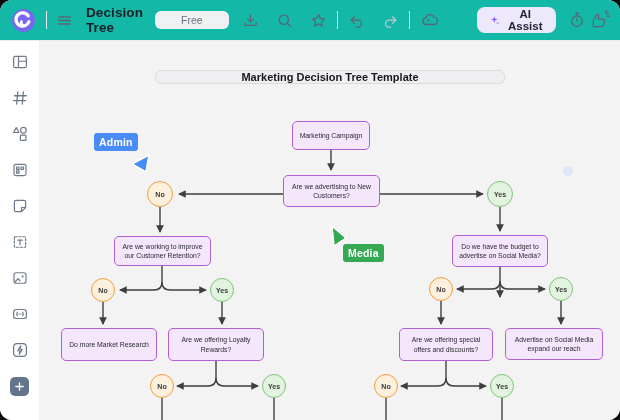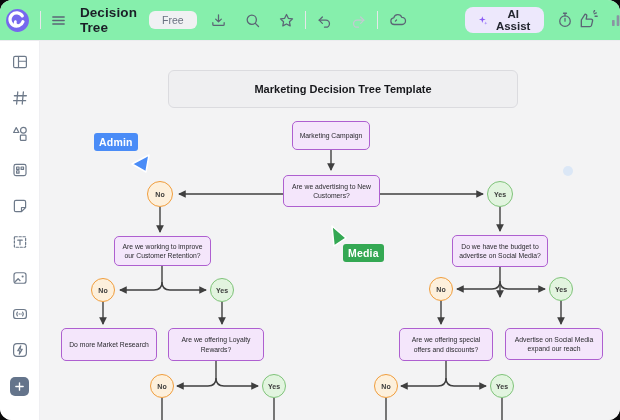--- a/index.html
+++ b/index.html
@@ -1,35 +1,35 @@
 <!DOCTYPE html>
 <html><head>
 <meta charset="utf-8">
 <style>
   html,body{margin:0;padding:0;}
   body{background:#0a0a0b;font-family:"Liberation Sans",sans-serif;width:620px;height:420px;overflow:hidden;}
   .stage{position:relative;width:620px;height:420px;border-radius:12px;overflow:hidden;background:#fff;}
   
-  .topbar{position:absolute;top:0;left:0;right:0;height:40px;background:#86efac;border-bottom:1px solid #ECECEF;display:flex;align-items:center;z-index:5;justify-content:center;}
+  .topbar{position:absolute;top:0;left:0;right:0;height:40px;background:#14b8a6;border-bottom:1px solid #ECECEF;display:flex;align-items:center;z-index:5;}
   .vdiv{width:1px;height:18px;background:#E6E7EA;flex:0 0 auto;}
   .iconbtn{background:none;border:none;padding:0;display:flex;align-items:center;justify-content:center;cursor:pointer;flex:0 0 auto;}
   .logo{width:25px;height:25px;margin-left:11px;flex:0 0 auto;}
   .doc-title{margin-left:13px;font-size:13.5px;font-weight:700;color:#1B1F27;letter-spacing:.1px;}
-  .badge{margin-left:12px;background:#F0F1F3;color:#697180;font-size:10.5px;font-weight:500;padding:3px 13px;border-radius:6px;}
-  .ai-btn{margin-left:58px;display:flex;align-items:center;gap:6px;background:#EDE8FC;border:none;border-radius:8px;height:26px;padding:0 12px;cursor:pointer;}
+  .badge{margin-left:12px;background:#F0F1F3;color:#697180;font-size:10.5px;font-weight:500;padding:3px 26px;border-radius:6px;}
+  .ai-btn{margin-left:38px;display:flex;align-items:center;gap:6px;background:#EDE8FC;border:none;border-radius:8px;height:26px;padding:0 12px;cursor:pointer;}
   .ai-btn span{font-size:11.5px;font-weight:700;color:#23262F;}
   
   .body-row{position:absolute;top:40px;left:0;right:0;bottom:0;display:flex;}
   .sidebar{width:40px;background:#fff;border-right:1px solid #EFEFF2;display:flex;flex-direction:column;align-items:center;padding-top:13px;box-sizing:border-box;}
   .sidebar .iconbtn{margin-bottom:18px;height:18px;}
   .plus-btn{width:19px;height:19px;border-radius:5px;background:#64748B;border:none;color:#fff;display:flex;align-items:center;justify-content:center;cursor:pointer;padding:0;}
   
   .canvas{position:relative;flex:1;background:#F3F3F4;overflow:hidden;}
   .edges{position:absolute;inset:0;pointer-events:none;}
-  .banner{position:absolute;left:128px;top:30px;width:350px;height:38px;background:#EFEFF1;border:1px solid #DBDBDF;border-radius:6px;display:flex;align-items:center;justify-content:center;font-size:11px;font-weight:700;color:#17181C;box-sizing:border-box;}
+  .banner{position:absolute;left:115px;top:30px;width:350px;height:14px;background:#EFEFF1;border:1px solid #DBDBDF;border-radius:6px;display:flex;align-items:center;justify-content:center;font-size:11px;font-weight:700;color:#17181C;box-sizing:border-box;}
   .pnode{position:absolute;background:#F4E6FB;border:1.3px solid #AE5FD0;border-radius:5px;display:flex;align-items:center;justify-content:center;text-align:center;font-size:6.8px;font-weight:500;color:#2A2A2E;line-height:1.35;padding:2px 5px;box-sizing:border-box;}
   .circ{position:absolute;border-radius:50%;display:flex;align-items:center;justify-content:center;font-size:7px;font-weight:700;color:#3A3A3A;box-sizing:border-box;}
   .circ.no{background:#FDF0DC;border:1.6px solid #F09D3C;}
   .circ.yes{background:#E2F4DF;border:1.6px solid #7FC379;}
   .c26{width:26px;height:26px;} .c24{width:24px;height:24px;}
   .cursor-label{position:absolute;color:#fff;font-size:10.5px;font-weight:700;padding:3px 5px;border-radius:3px;letter-spacing:.2px;}
   .dot{position:absolute;left:523px;top:126px;width:10px;height:10px;border-radius:50%;background:#DBE7F6;}
   .ptr{position:absolute;inset:0;pointer-events:none;}
 </style>
 </head>

